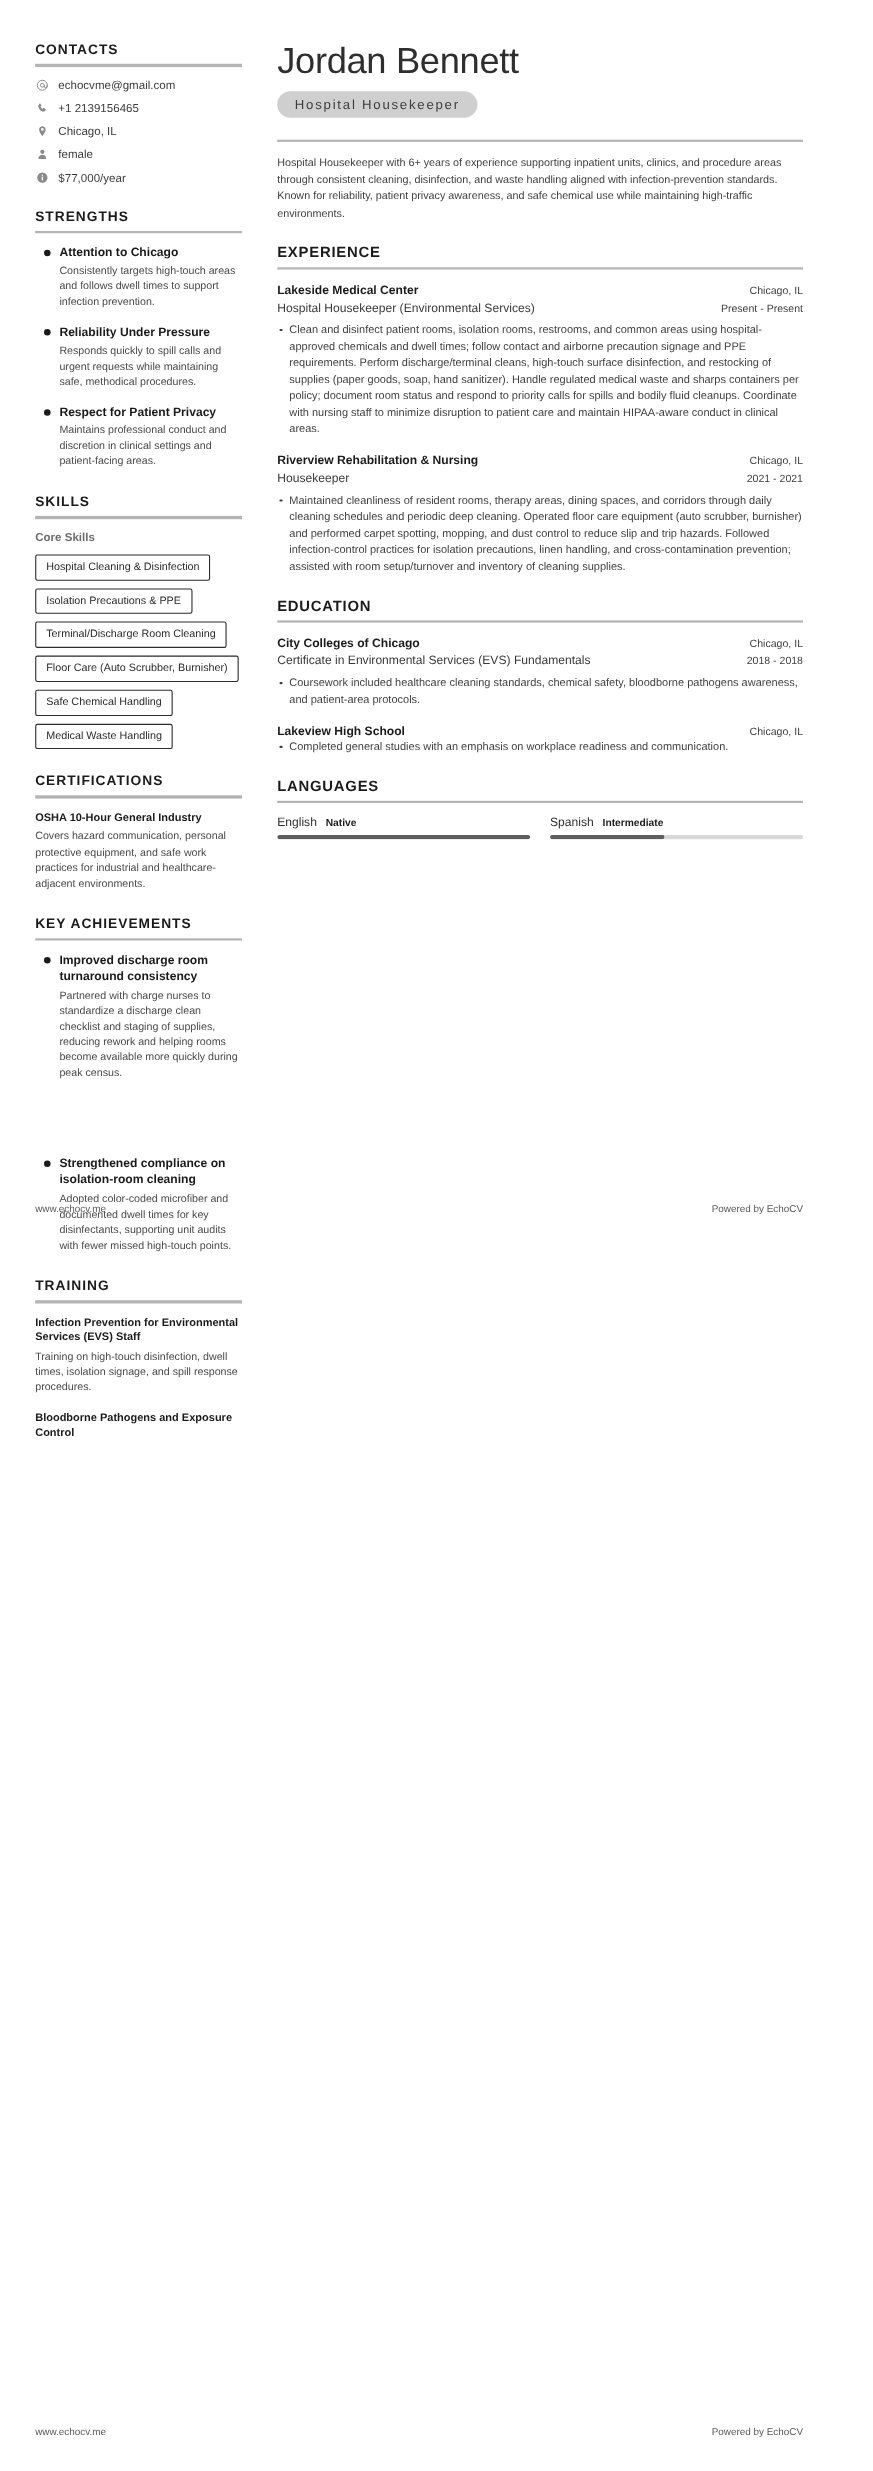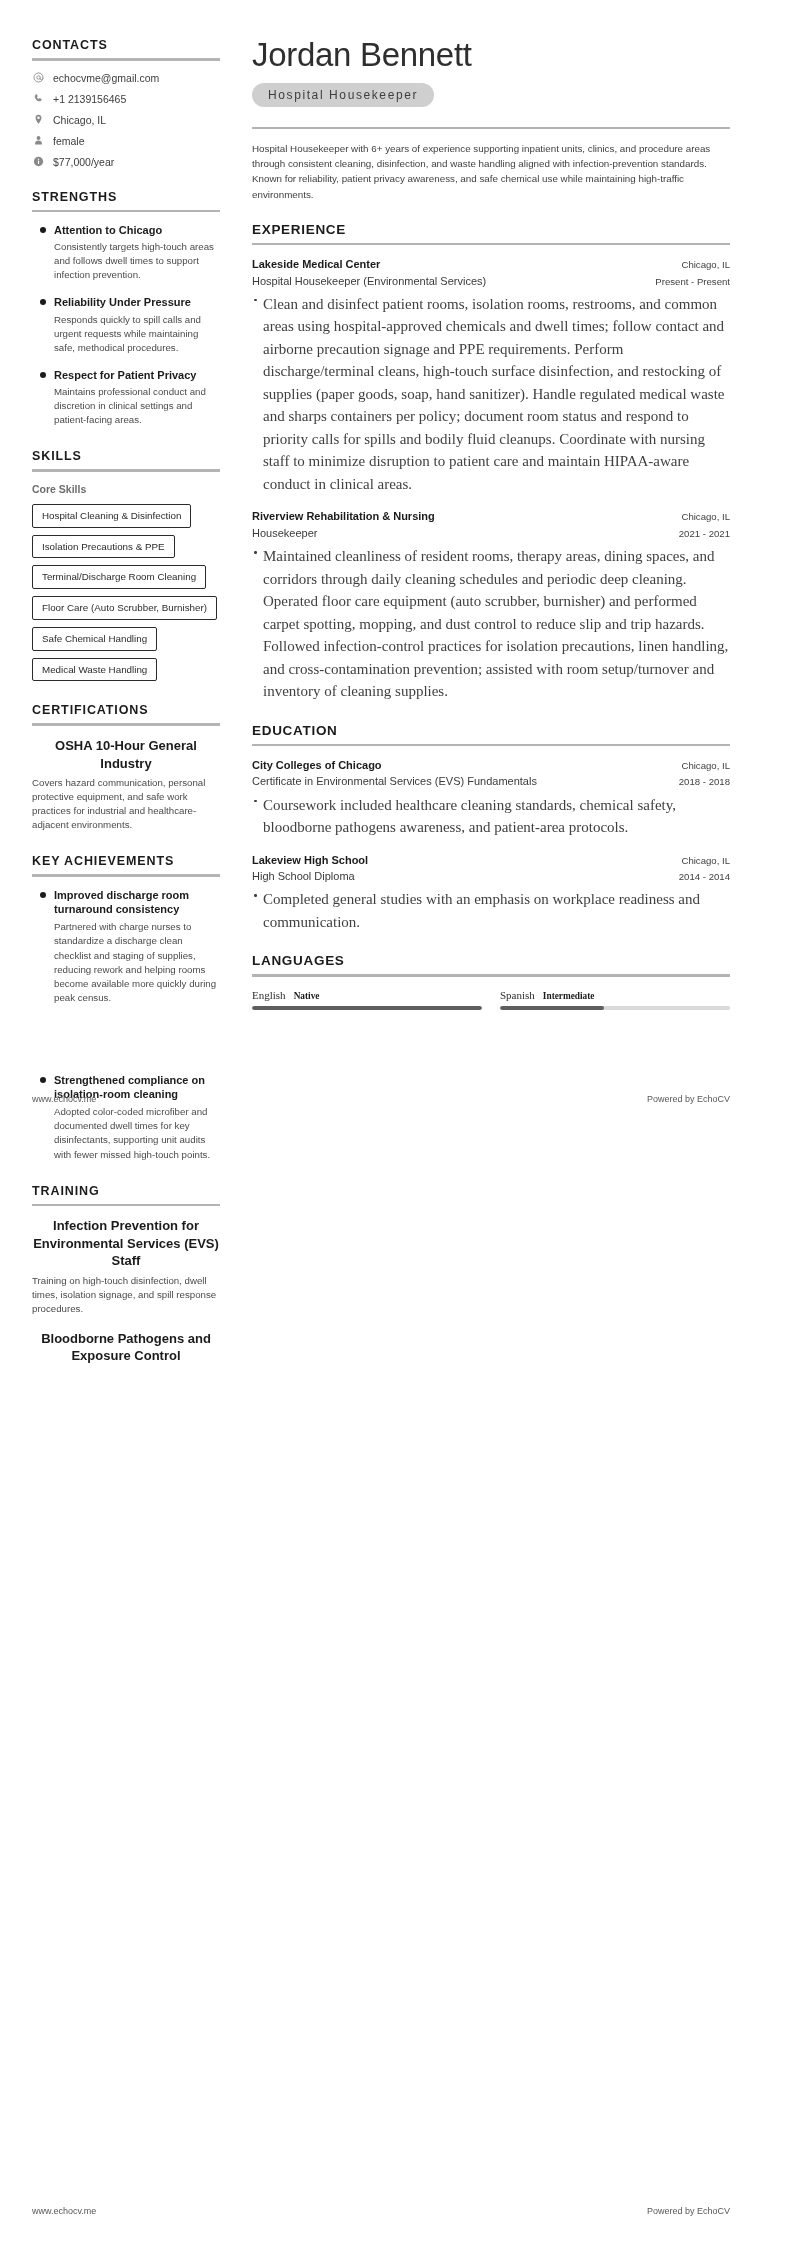--- a/index.html
+++ b/index.html
@@ -115,22 +115,22 @@
     font-size: 9.8px;
     color: #2b2b2b;
     margin-bottom: 7px;
     width: fit-content;
     max-width: 100%;
     line-height: 1.2;
   }
 
   
   .cert-title {
-    font-size: 13px; font-weight: bold; color: #1b1b1b;
-    line-height: 1.35; margin-bottom: 4px; text-align: center;
+    font-size: 10px; font-weight: bold; color: #1b1b1b;
+    line-height: 1.35; margin-bottom: 4px;
   }
   .cert-desc {
     font-size: 9.7px; color: #4a4a4a; line-height: 1.45;
     margin-bottom: 14px;
   }
 
   
   .ach-item { display: flex; margin-bottom: 14px; }
   .ach-title {
     font-size: 11px; font-weight: bold; color: #1b1b1b;
@@ -178,37 +178,36 @@
   .job-sub {
     display: flex; justify-content: space-between; align-items: baseline;
     gap: 10px; margin-top: 2px; margin-bottom: 5px;
   }
   .job-role { font-size: 11px; color: #3a3a3a; line-height: 1.3; }
   .job-date { font-size: 9.6px; color: #3f3f3f; white-space: nowrap; }
   .blist { list-style: none; margin: 0; padding: 0; }
   .blist li {
     position: relative;
     padding-left: 11px;
-    font-size: 15px;
+    font-size: 10px;
     color: #3f3f3f;
     line-height: 1.5;
     margin-bottom: 3px;
-    font-family: Liberation Serif, serif;
   }
   .blist li::before {
     content: "";
     position: absolute;
     left: 2px; top: 6px;
     width: 2.5px; height: 2.5px;
     background: #3f3f3f;
     border-radius: 50%;
   }
 
   
-  .langs { display: flex; gap: 18px; font-family: Liberation Serif, serif; }
+  .langs { display: flex; gap: 18px; }
   .lang { flex: 1 1 0; }
   .lang-head {
     display: flex; align-items: baseline; gap: 8px; margin-bottom: 5px;
   }
   .lang-name { font-size: 11px; color: #2e2e2e; }
   .lang-level { font-size: 9.3px; font-weight: bold; color: #1b1b1b; }
   .lang-track {
     height: 4px; background: #d9d9d9; border-radius: 2px; overflow: hidden;
   }
   .lang-fill { height: 100%; background: #5e5e5e; border-radius: 2px; }
@@ -449,24 +448,20 @@
           <ul class="blist">
             <li>Coursework included healthcare cleaning standards, chemical safety, bloodborne pathogens awareness, and patient-area protocols.</li>
           </ul>
         </div>
 
         <div class="job">
           <div class="job-head">
             <span class="job-org">Lakeview High School</span>
             <span class="job-loc">Chicago, IL</span>
           </div>
-          <div class="job-sub">
-            <span class="job-role">High School Diploma</span>
-            <span class="job-date">2014 - 2014</span>
-          </div>
           <ul class="blist">
             <li>Completed general studies with an emphasis on workplace readiness and communication.</li>
           </ul>
         </div>
       </div>
 
       
       <div class="block-r">
         <div class="sec-title-r">LANGUAGES</div>
         <div class="sec-rule-r"></div>

